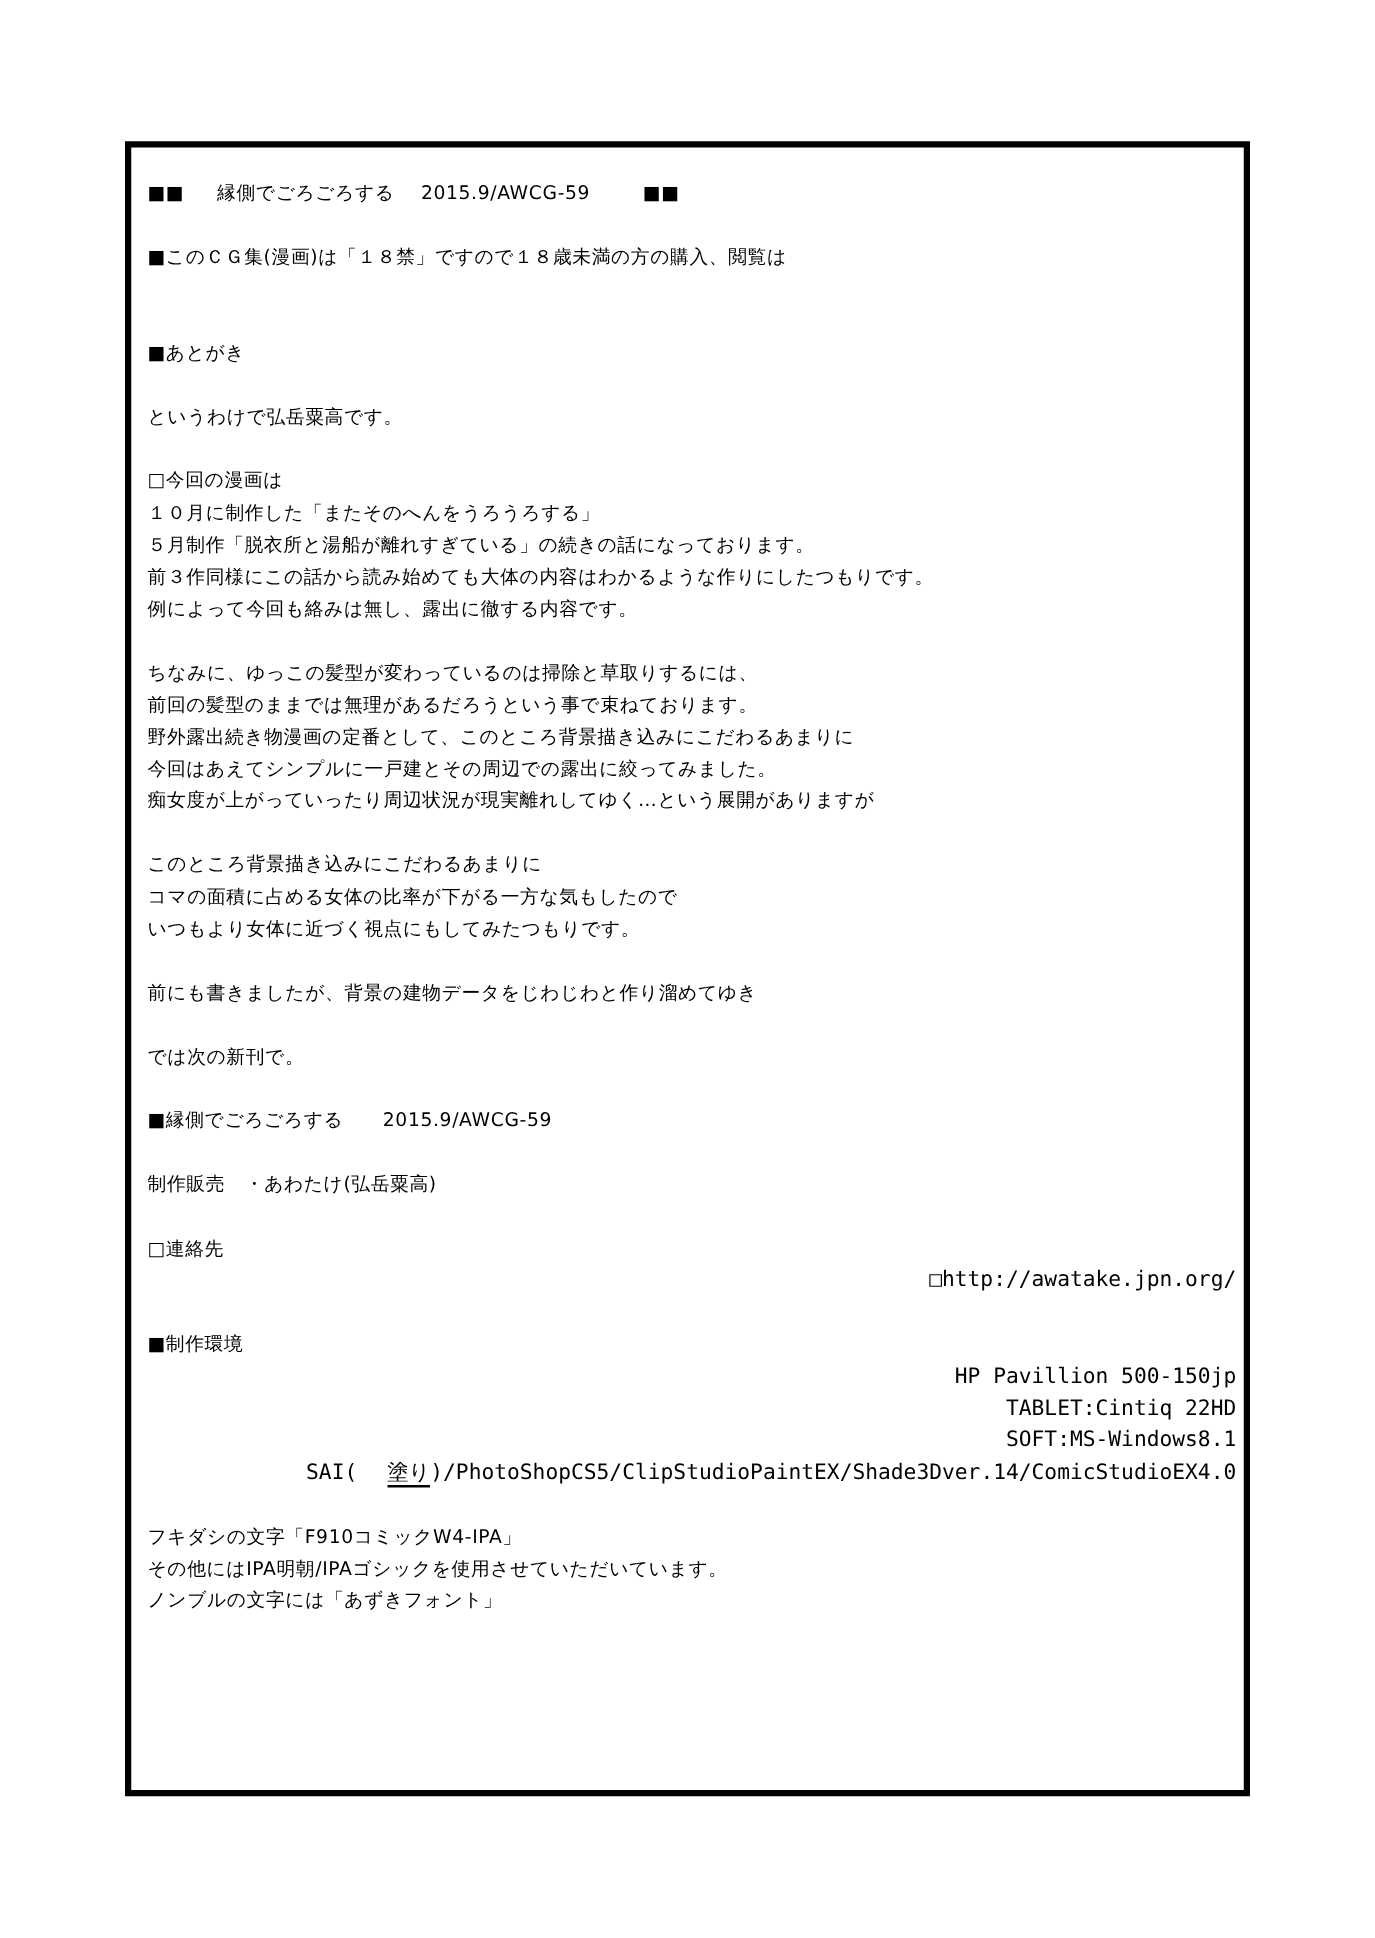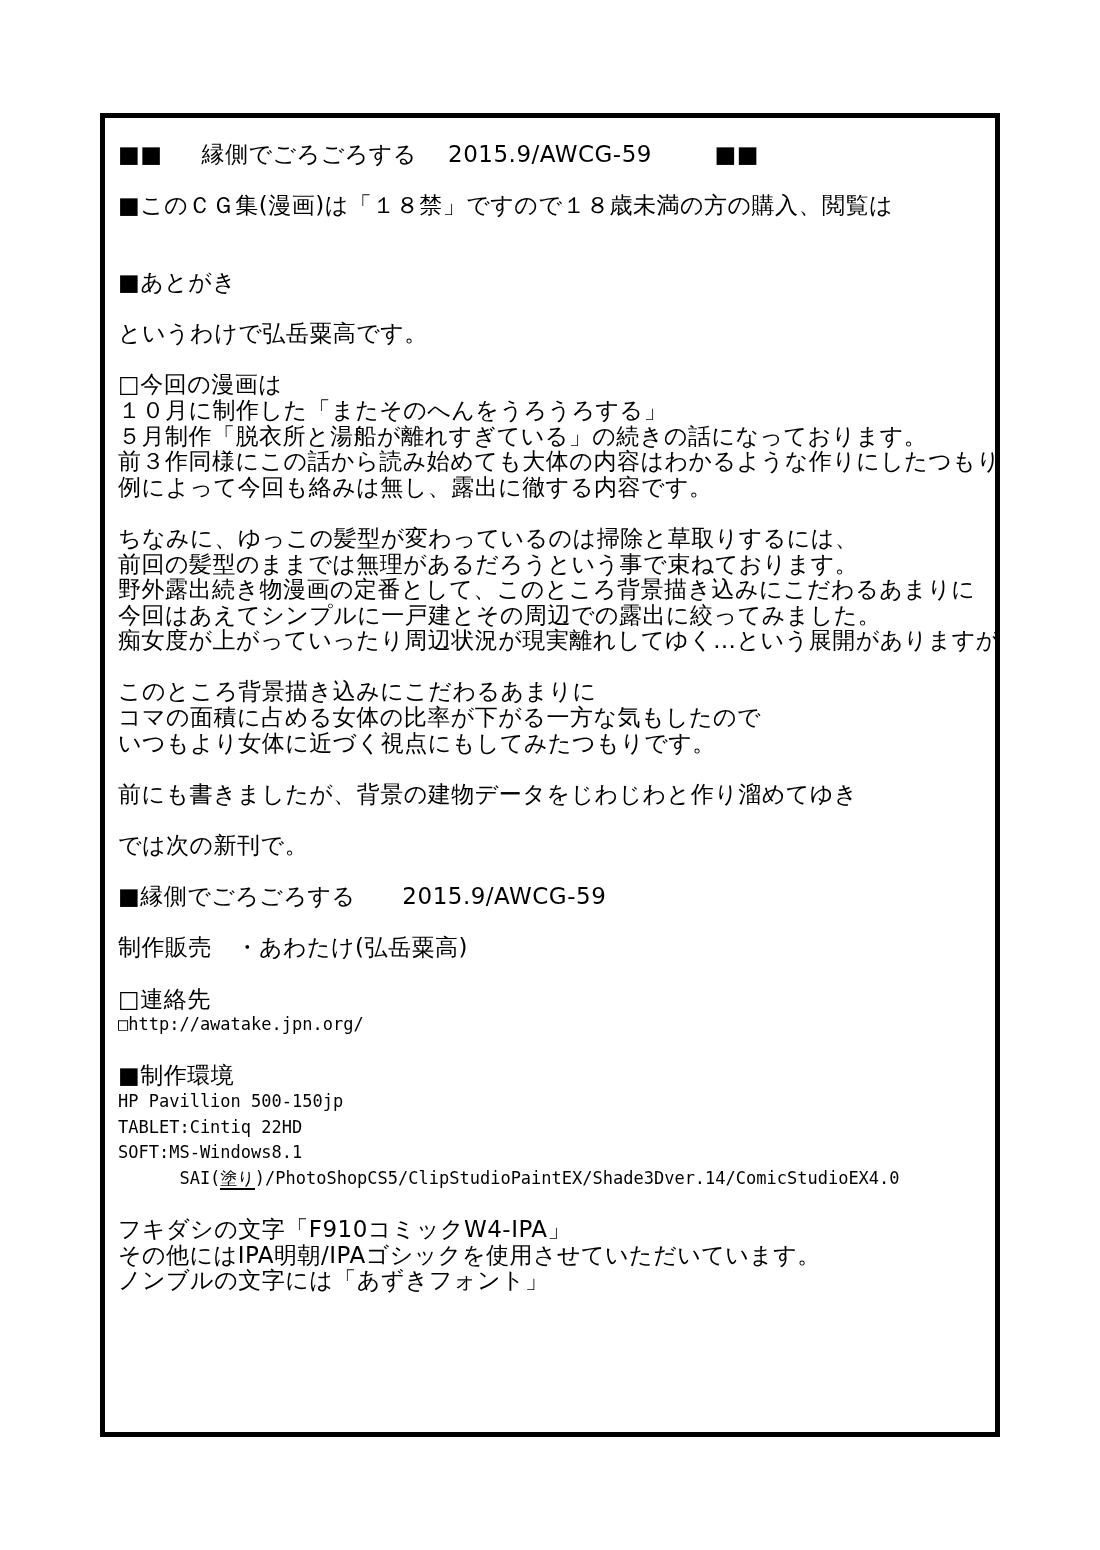--- a/index.html
+++ b/index.html
@@ -27,32 +27,34 @@
   }
   .text-block {
     position: absolute;
     left: 13px;
     top: 24px;
     right: 6px;
   }
   .line {
     height: 25.6px;
     line-height: 25.6px;
-    font-size: 23px;
+    font-size: 15px;
     white-space: pre;
     letter-spacing: 0.5px;
     color: #000000;
   }
   .line.mono {
     font-family: "DejaVu Sans Mono", "Liberation Mono", monospace;
     font-size: 17px;
     letter-spacing: 0;
+    text-align: right;
   }
   .underline {
     border-bottom: 2px solid #000000;
+    margin-left: 24px;
   }
 </style>
 </head>
 <body>
 
 <div class="frame">
   <div class="text-block">
       <div class="line"><span>■■     縁側でごろごろする    2015.9/AWCG-59        ■■</span></div>
       <div class="line"><span></span></div>
       <div class="line"><span>■このＣＧ集(漫画)は「１８禁」ですので１８歳未満の方の購入、閲覧は</span></div>

